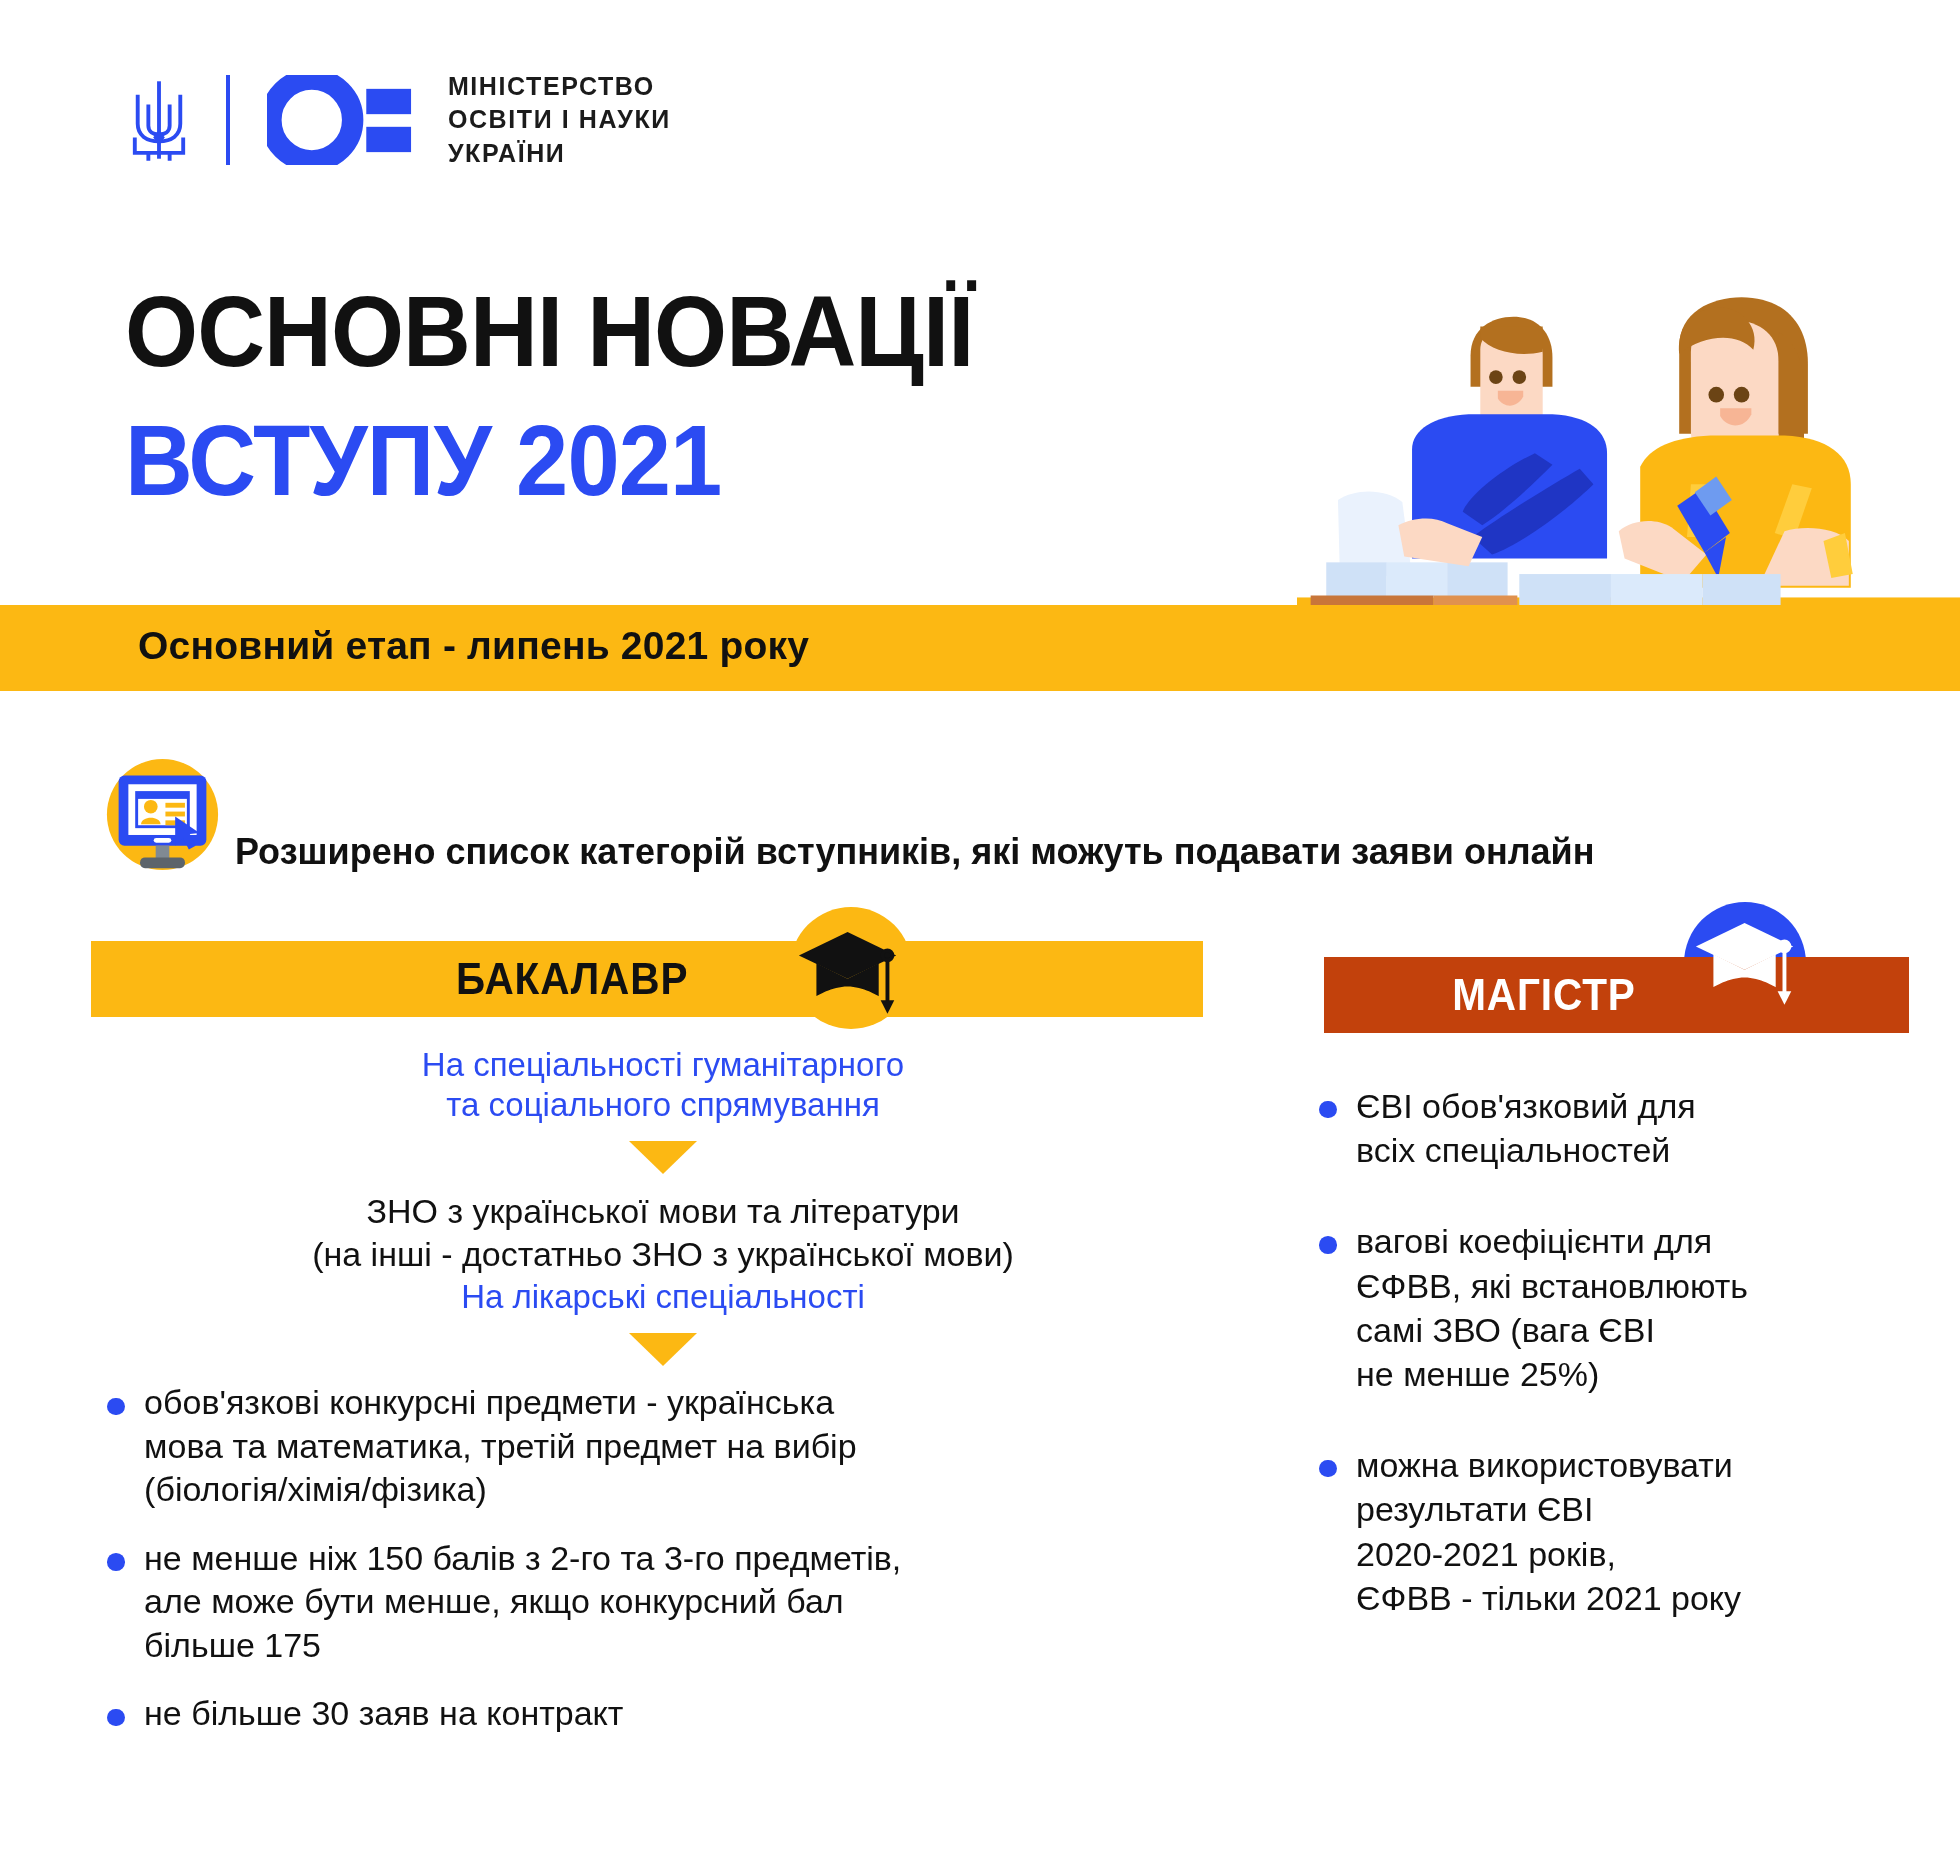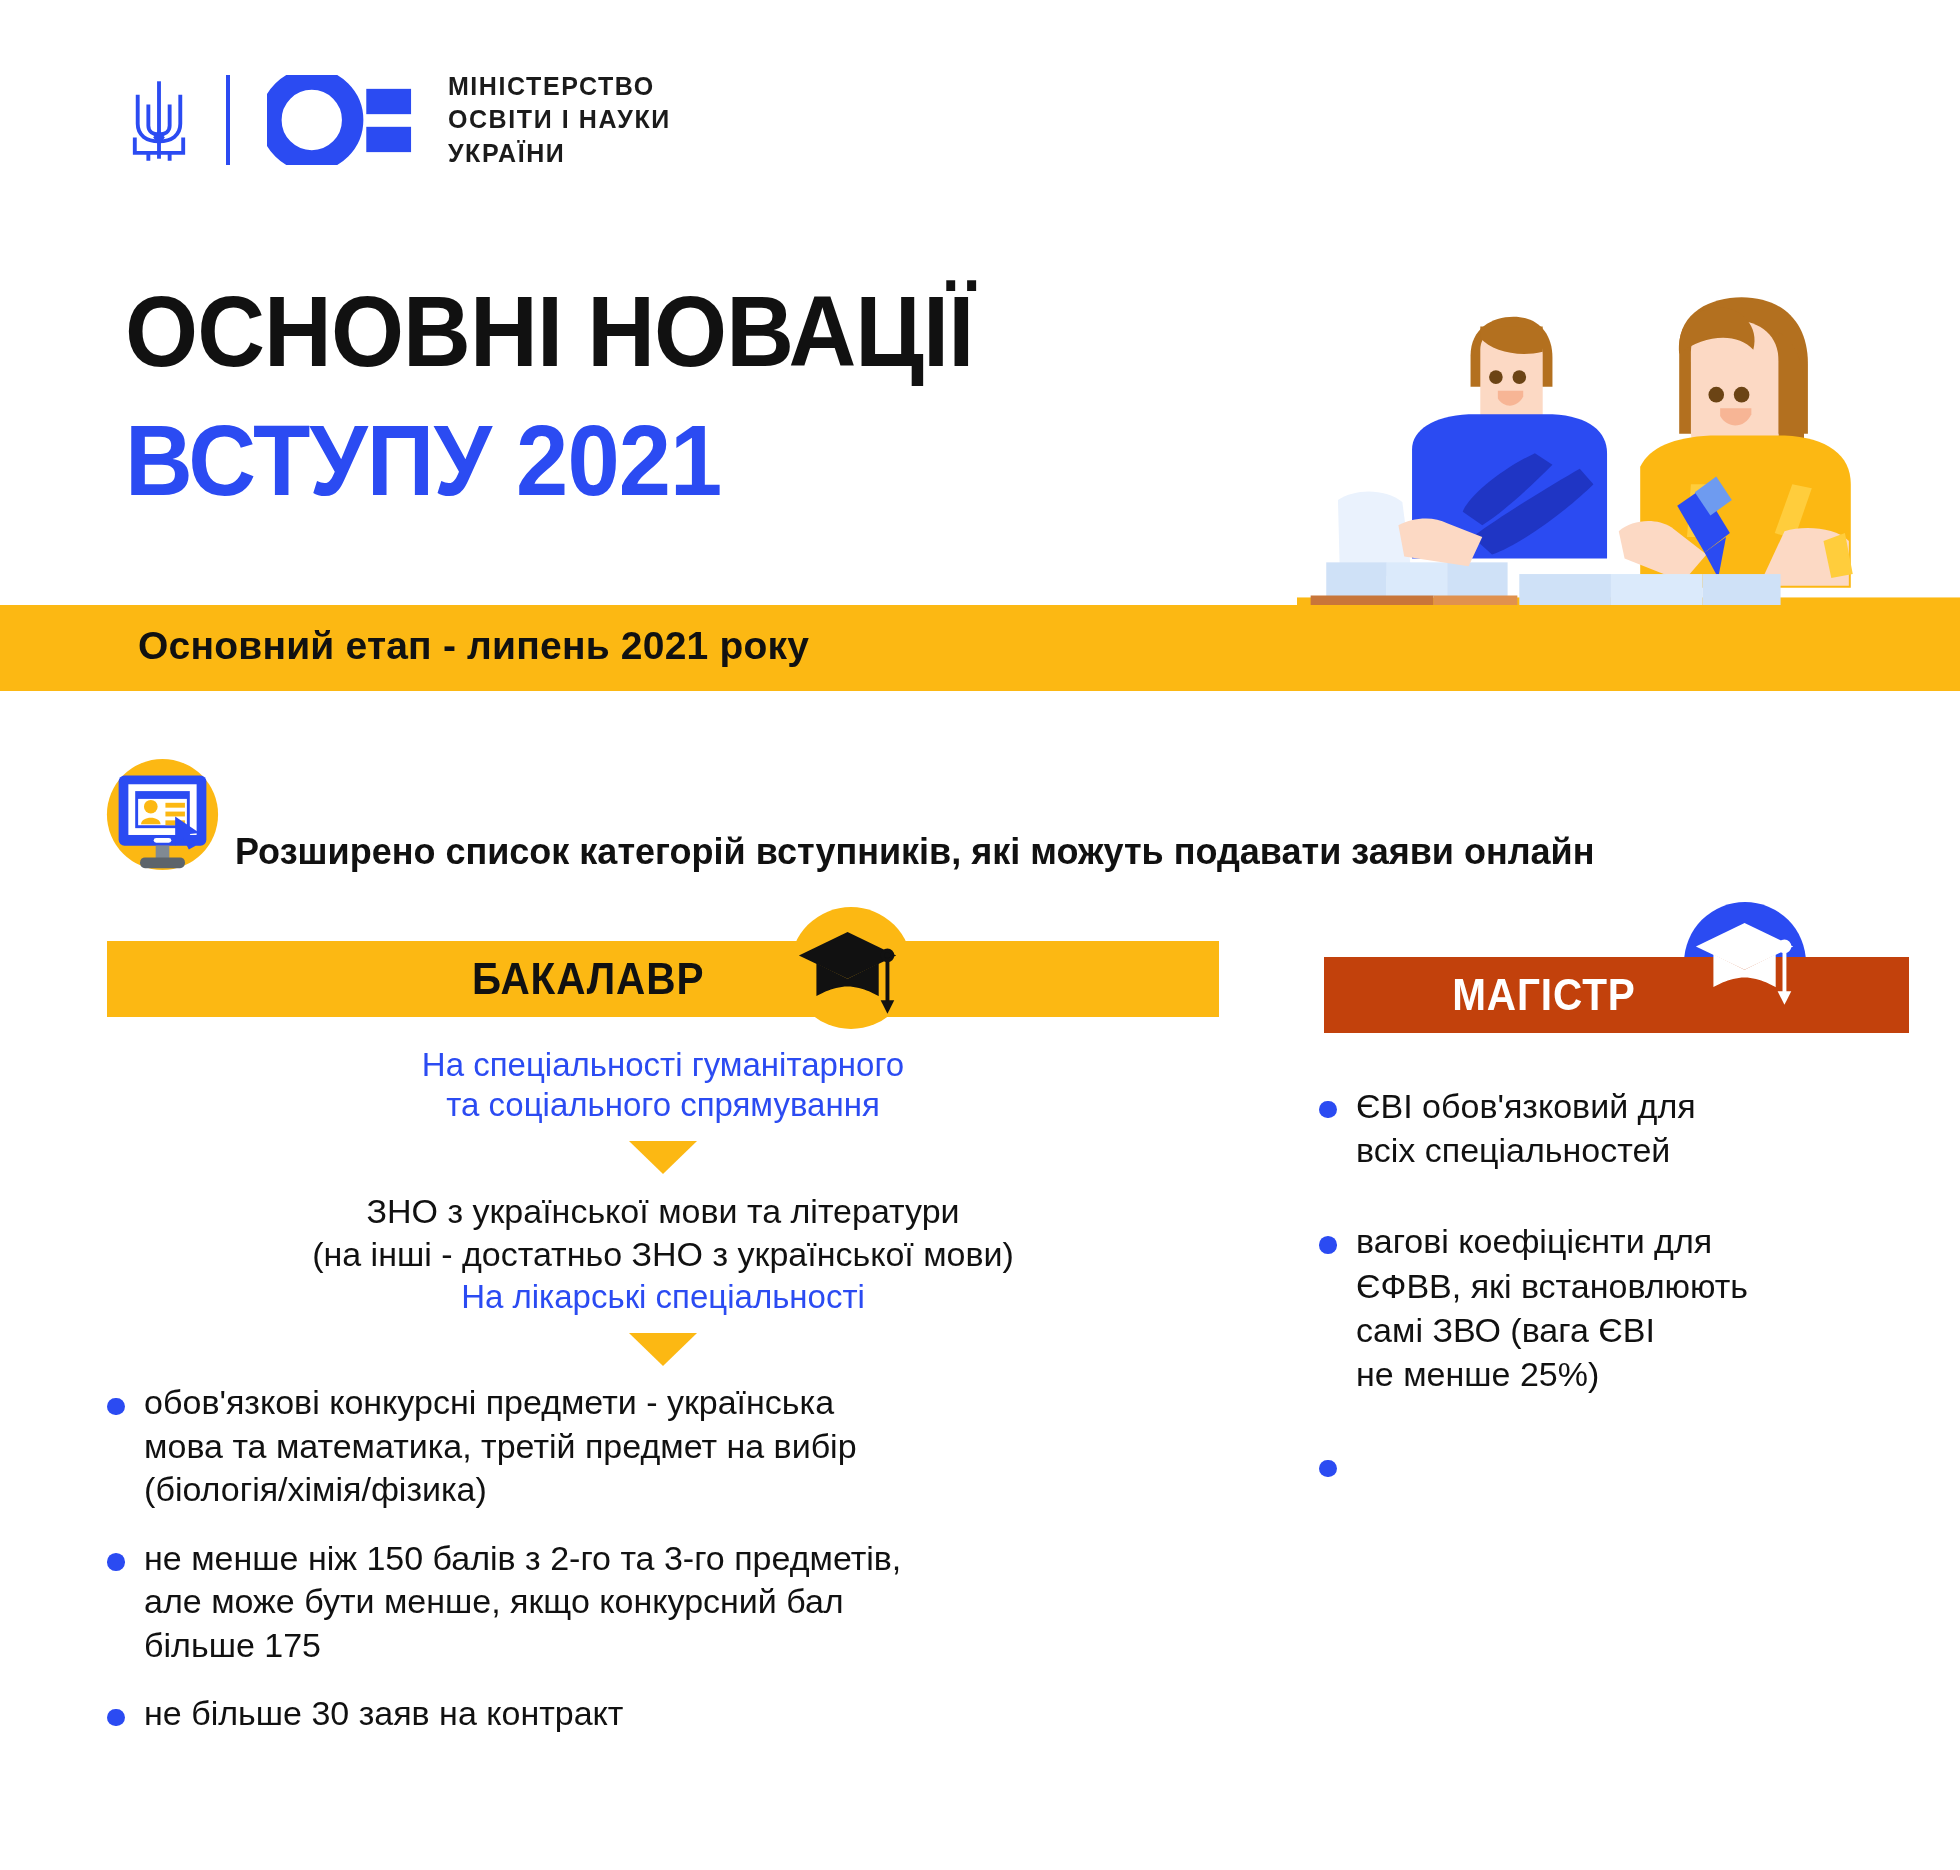--- a/index.html
+++ b/index.html
@@ -122,21 +122,21 @@
 
   
   .bar {
     position: absolute;
     height: 76px;
     display: flex;
     align-items: center;
     justify-content: center;
   }
   .bar-bach {
-    left: 107px;
+    left: 91px;
     top: 941px;
     width: 1112px;
     background: #fcb813;
     padding-left: 36px;
   }
   .bar-mag {
     left: 1324px;
     top: 957px;
     width: 585px;
     background: #c2410c;
@@ -391,18 +391,22 @@
       </li>
       <li class="bullet-item">
         <span class="dot"></span>
         <span class="bullet-text">вагові коефіцієнти для
 ЄФВВ, які встановлюють
 самі ЗВО (вага ЄВІ
 не менше 25%)</span>
       </li>
       <li class="bullet-item">
         <span class="dot"></span>
+        <span class="bullet-text">можна використовувати
+результати ЄВІ
+2020-2021 років,
+ЄФВВ - тільки 2021 року</span>
       </li>
     </ul>
   </div>
 
 </div>
 
 
 </body></html>

